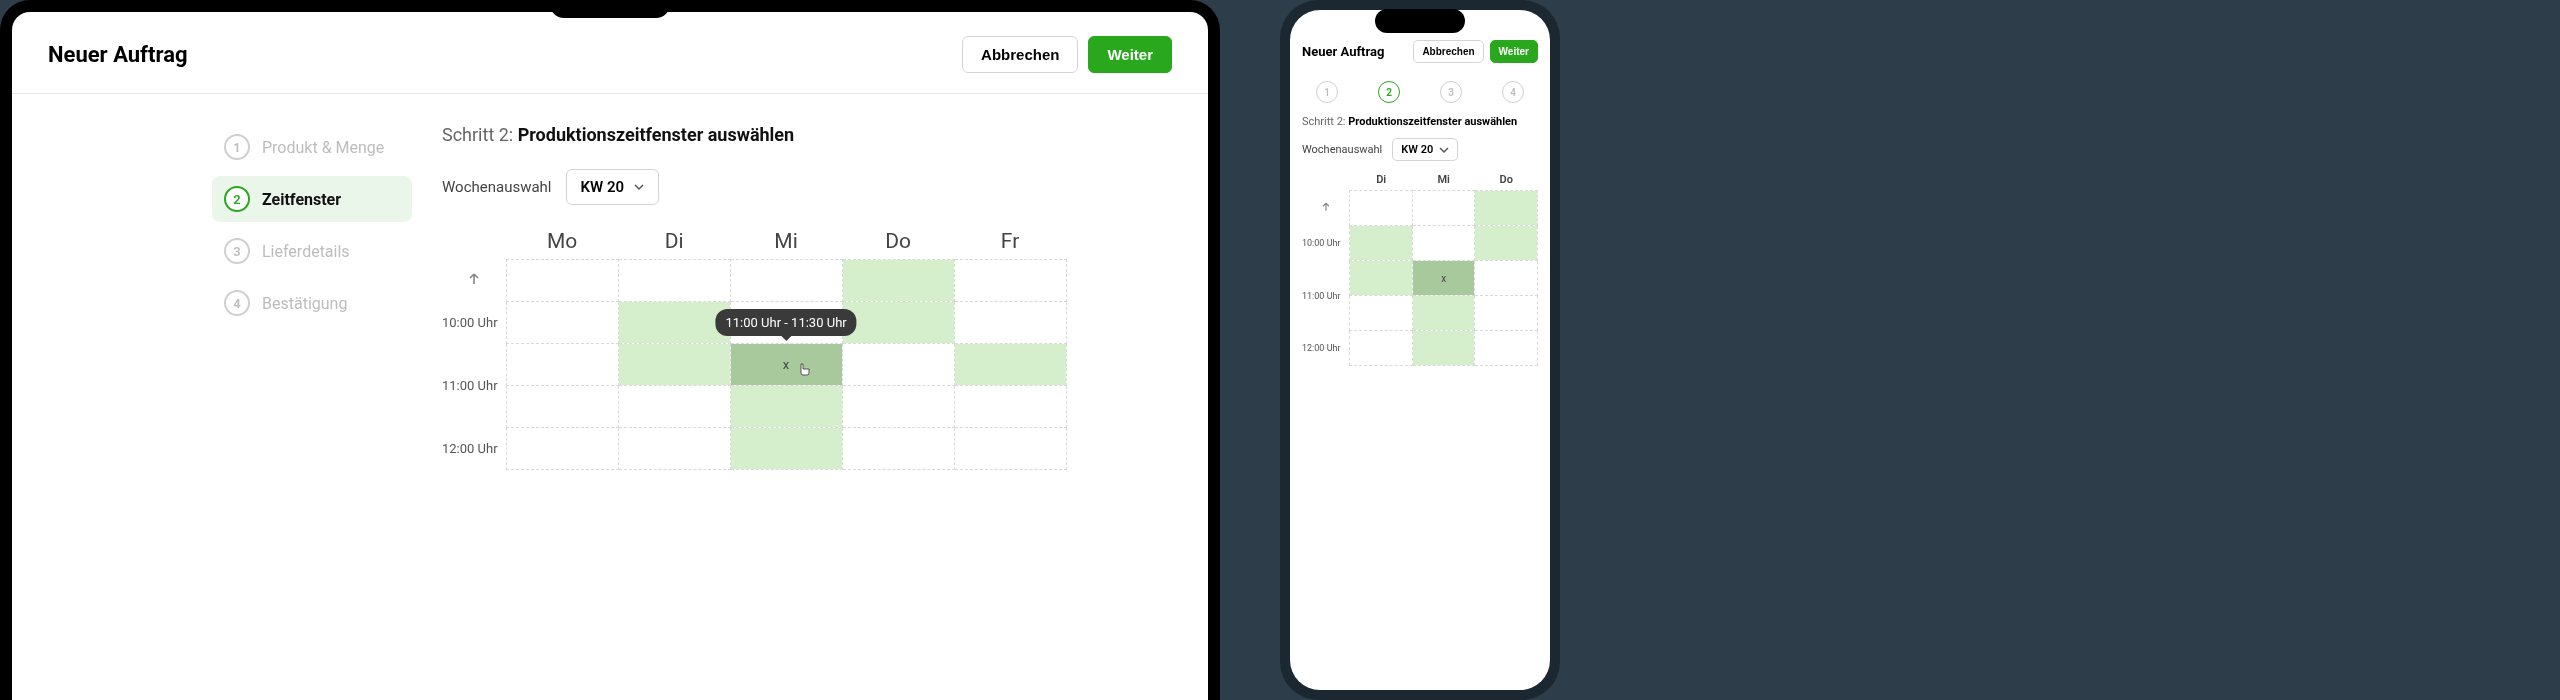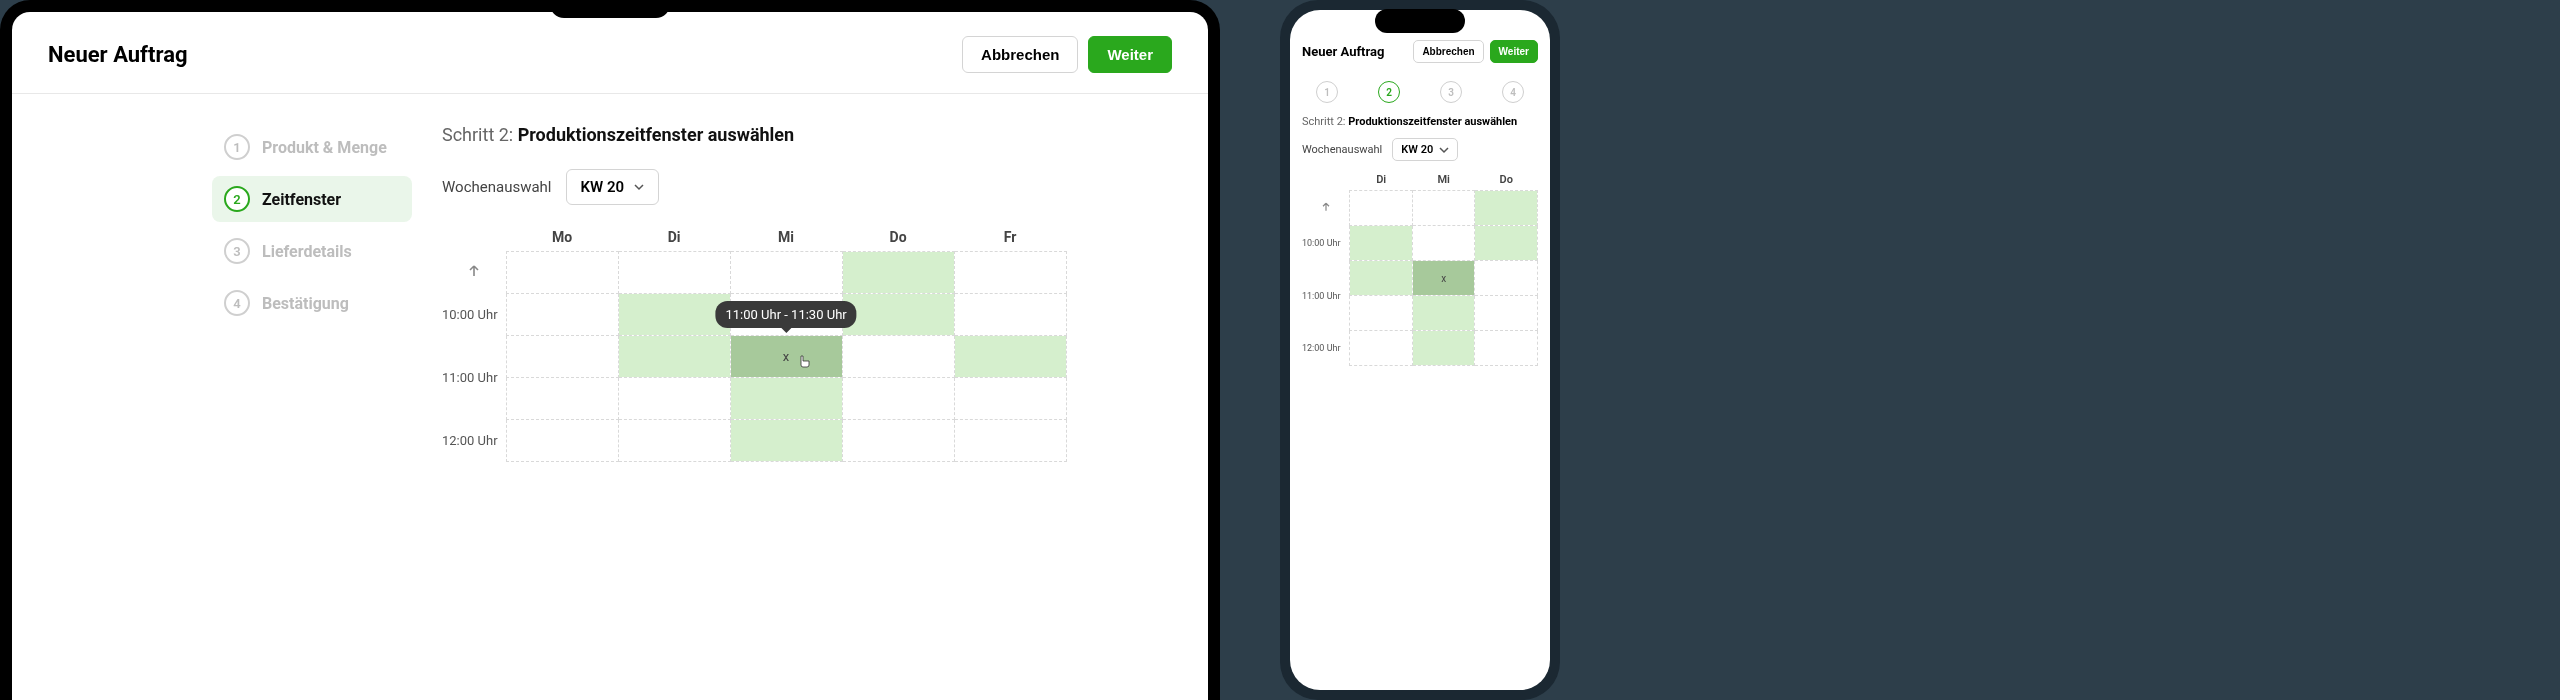--- a/index.html
+++ b/index.html
@@ -108,21 +108,21 @@
     border-radius: 50%;
     border: 2px solid #cfcfcf;
     display: flex;
     align-items: center;
     justify-content: center;
     font-size: 13px;
     color: #bdbdbd;
     font-weight: 600;
     background: #fff;
   }
-  .step .label { color: #bdbdbd; font-weight: 700; }
+  .step .label { color: #bdbdbd; font-weight: 400; }
   .step.active { background: #eaf6ea; }
   .step.active .circle { border-color: #2aa81d; color: #2aa81d; }
   .step.active .label { color: #111; font-weight: 700; }
 
   
   .main {
     flex: 1;
     padding-left: 30px;
     overflow: hidden;
   }
@@ -154,22 +154,22 @@
   .chevron { display: inline-block; width: 10px; height: 10px; }
   .chevron svg { display: block; }
 
   
   .calendar-wrap { position: relative; }
   .cal-table {
     border-collapse: collapse;
     table-layout: fixed;
   }
   .cal-table th {
-    font-size: 14px;
-    font-weight: 700;
+    font-size: 21px;
+    font-weight: 400;
     color: #444;
     text-align: center;
     padding-bottom: 6px;
   }
   .cal-table td {
     border: 1px dashed #d9d9d9;
     height: 42px;
     position: relative;
   }
   .cal-table td.slot-avail { background: #d5efcd; }

